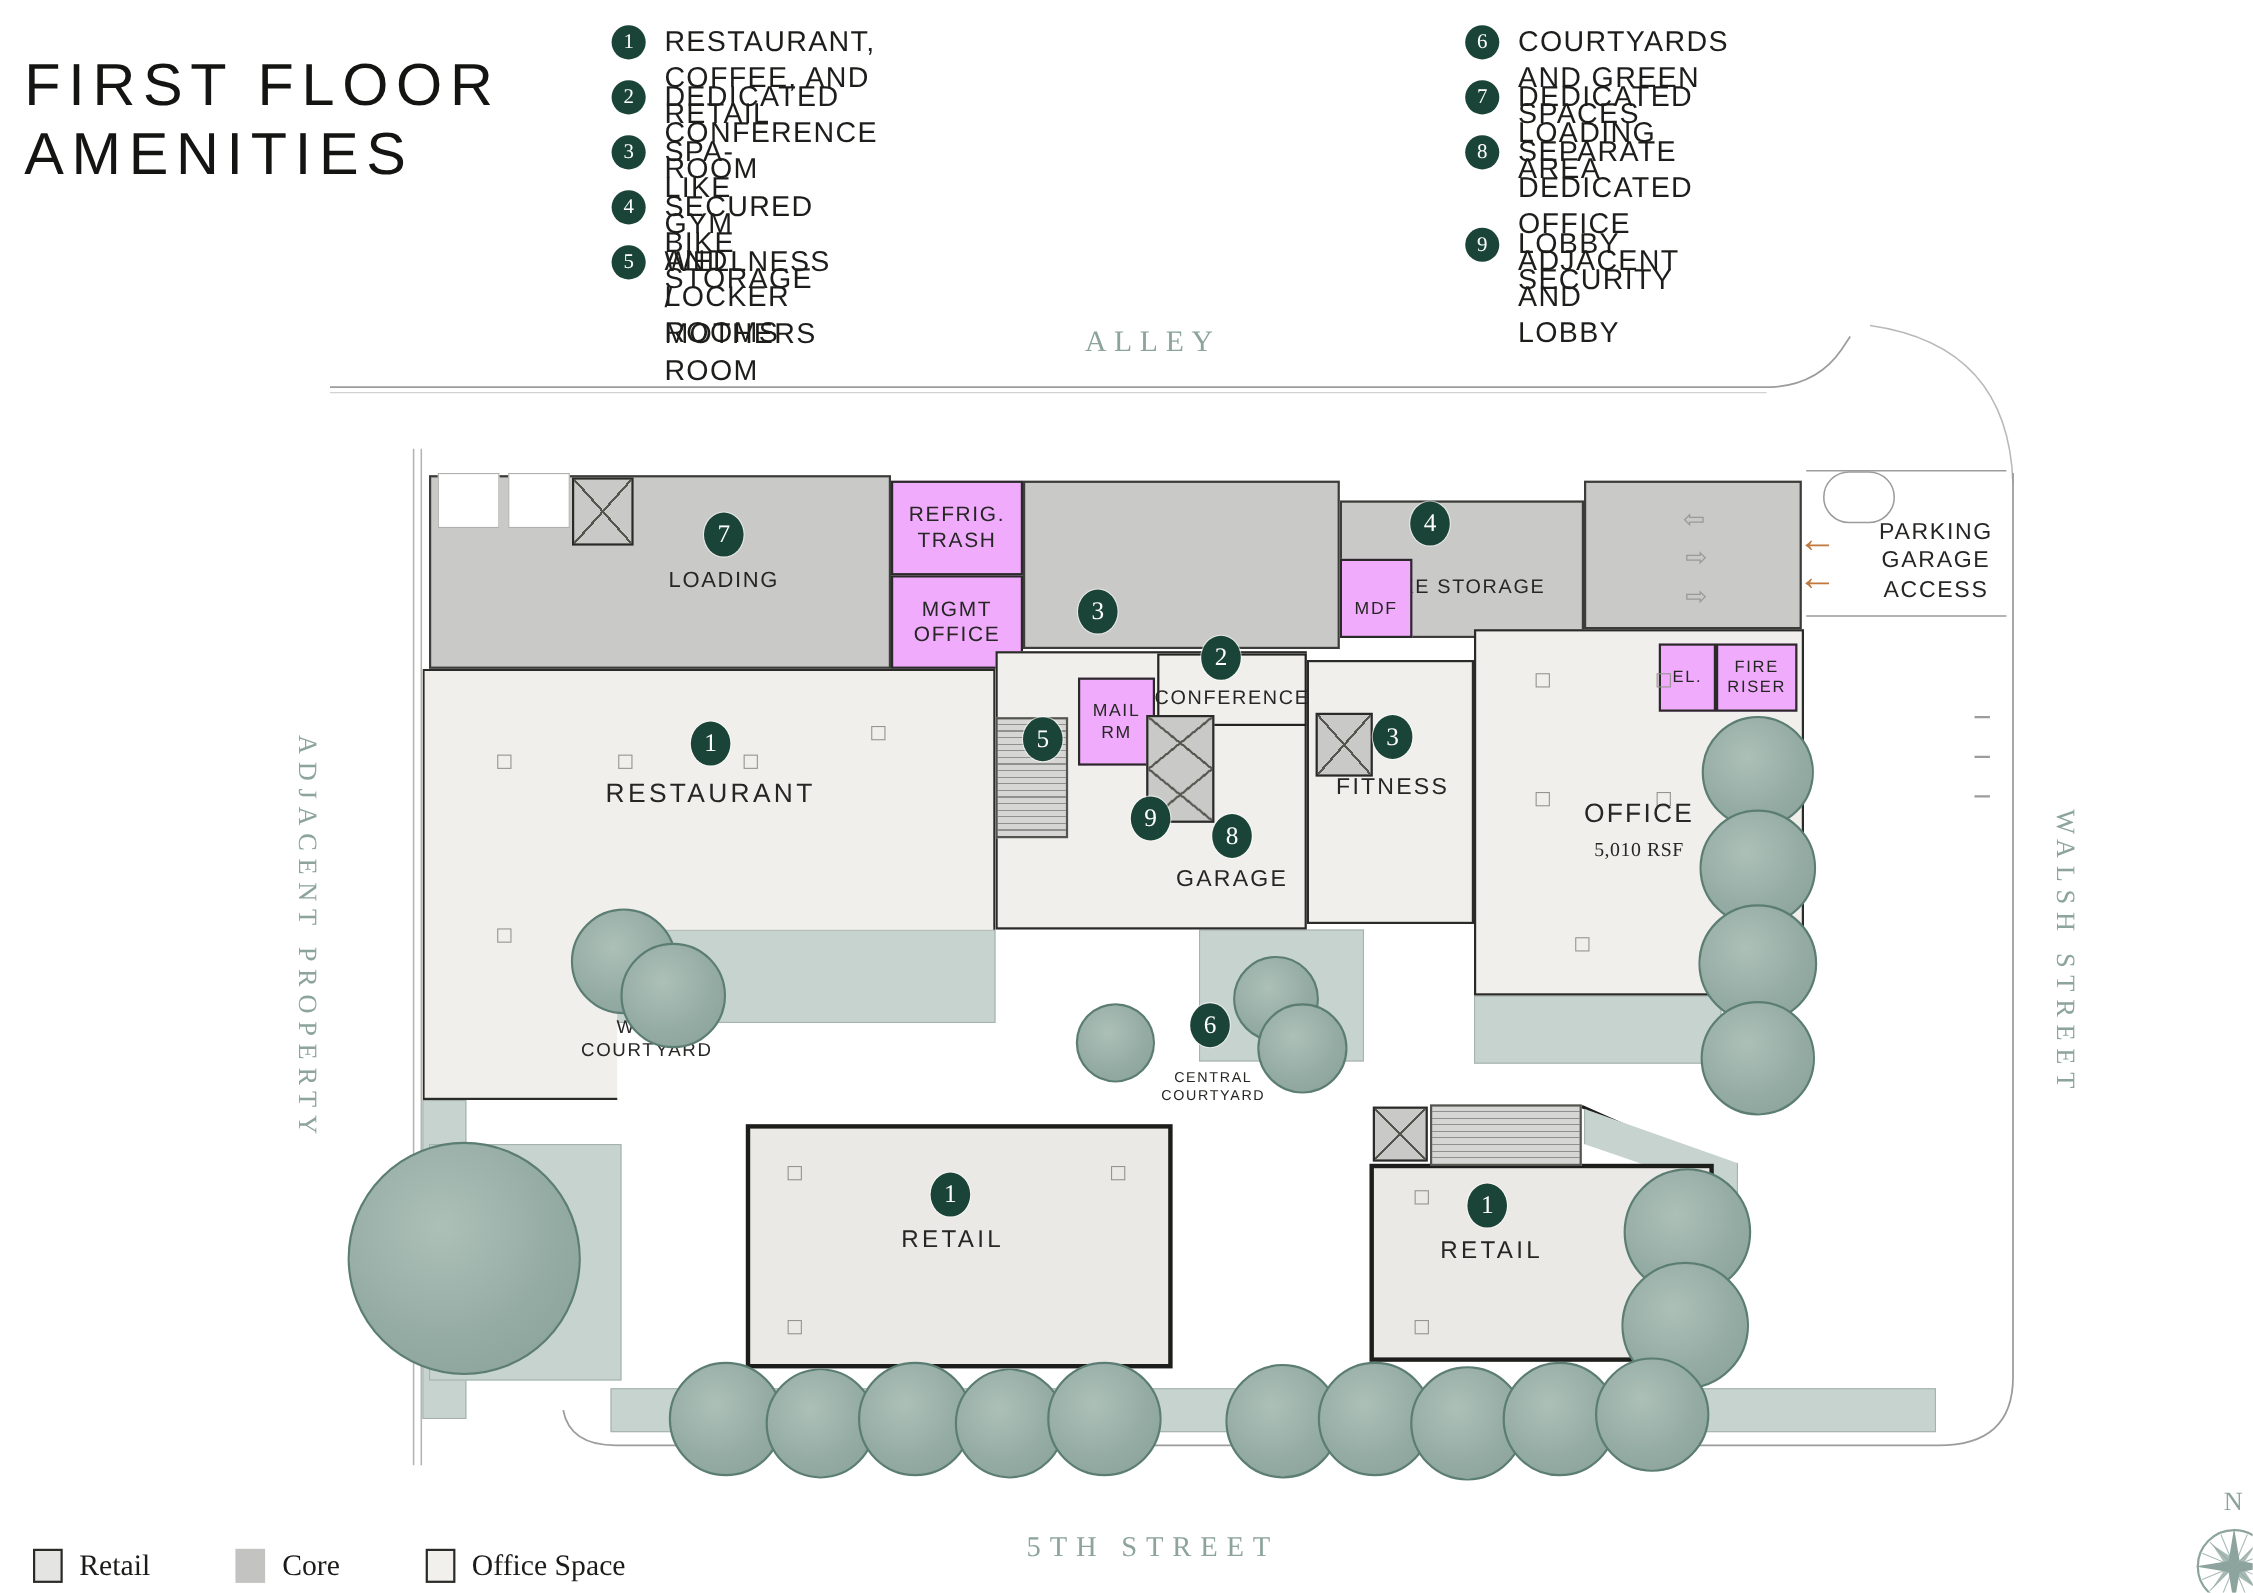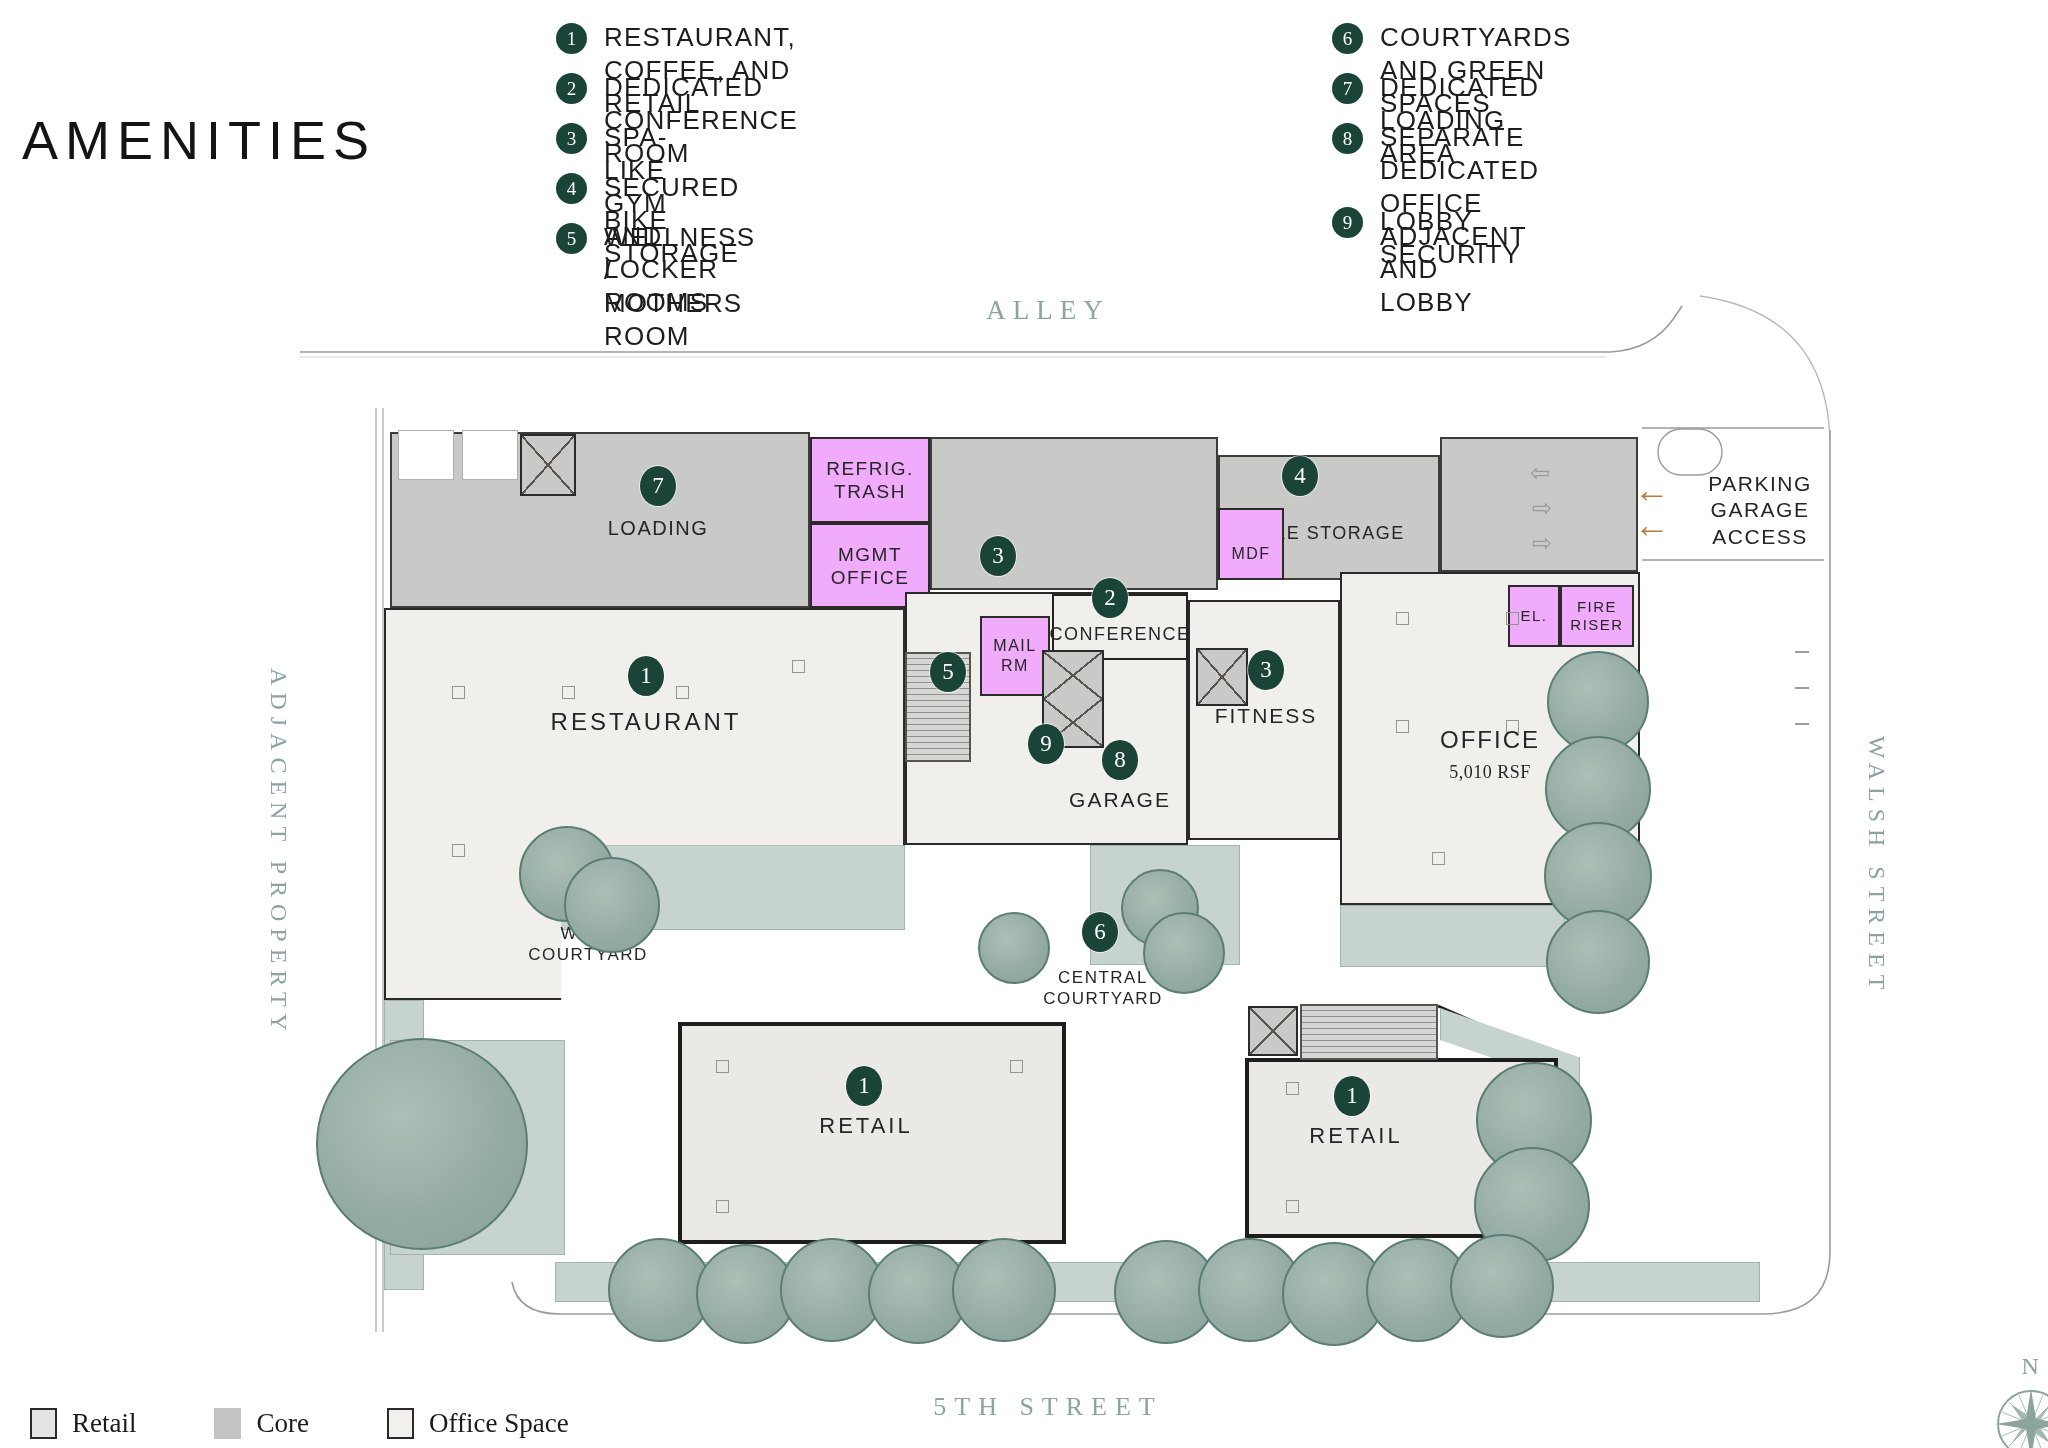--- a/index.html
+++ b/index.html
@@ -55,21 +55,21 @@
   .sw{width:27px;height:31px;box-sizing:border-box;}
   .sw-retail{background:#e4e4e2;border:2.5px solid #2a2a28;}
   .sw-core{background:#c3c3c1;}
   .sw-office{background:#f1f0ed;border:2.5px solid #2a2a28;}
 </style>
 </head>
 <body>
 
 <div id="canvas">
 
-  <h1 id="title"><br><span>AMENITIES</span></h1>
+  <h1 id="title"><span>FIRST FLOOR</span><br><span>AMENITIES</span></h1>
 
   <div class="amen-col" id="amen-col-1" style="left:556px;">
       <div class="amen-row" style="left: 0px; top: 21px;">
         <div class="lbadge" style="">1</div>
         <div class="amen-label" style="">RESTAURANT, COFFEE, AND RETAIL</div>
       </div>
       <div class="amen-row" style="left: 0px; top: 71px;">
         <div class="lbadge" style="">2</div>
         <div class="amen-label" style="">DEDICATED CONFERENCE ROOM</div>
       </div>
@@ -197,21 +197,21 @@
       <div class="plbl gray-a" style="left: 1542px; top: 508px; font-size: 24px;">⇨</div>
       <div class="plbl gray-a" style="left: 1542px; top: 543px; font-size: 24px;">⇨</div>
       <div class="plbl " style="left: 658px; top: 528px; font-size: 20px;">LOADING</div>
       <div class="plbl " style="left: 646px; top: 722px; font-size: 24px; letter-spacing: 3px;">RESTAURANT</div>
       <div class="plbl " style="left: 1266px; top: 716px; font-size: 21px; letter-spacing: 2px;">FITNESS</div>
       <div class="plbl " style="left: 1490px; top: 740px; font-size: 24px; letter-spacing: 2px;">OFFICE</div>
       <div class="plbl serif" style="left: 1490px; top: 772px; font-size: 18px;">5,010 RSF</div>
       <div class="plbl " style="left: 1120px; top: 800px; font-size: 21px; letter-spacing: 2px;">GARAGE</div>
       <div class="plbl " style="left: 588px; top: 944px; font-size: 17px;">WEST
 COURTYARD</div>
-      <div class="plbl " style="left: 1103px; top: 988px; font-size: 17px;">CENTRAL
+      <div class="plbl " style="left: 1103px; top: 988px; font-size: 13px;">CENTRAL
 COURTYARD</div>
       <div class="plbl " style="left: 866px; top: 1126px; font-size: 22px; letter-spacing: 3px;">RETAIL</div>
       <div class="plbl " style="left: 1356px; top: 1136px; font-size: 22px; letter-spacing: 3px;">RETAIL</div>
       <div class="plbl sage-t vert" style="left: 279px; top: 853px; font-size: 24px; letter-spacing: 7px;">ADJACENT PROPERTY</div>
       <div class="plbl sage-t vert" style="left: 1877px; top: 866px; font-size: 24px; letter-spacing: 7px;">WALSH STREET</div>
       <div class="plbl sage-t" style="left: 1048px; top: 1407px; font-size: 26px; letter-spacing: 8px;">5TH STREET</div>
       <div class="plbl sage-t" style="left: 2031px; top: 1366px; font-size: 24px;">N</div>
       <div class="badge" style="left: 658px; top: 486px;">7</div>
       <div class="badge" style="left: 998px; top: 556px;">3</div>
       <div class="badge" style="left: 1300px; top: 476px;">4</div>

